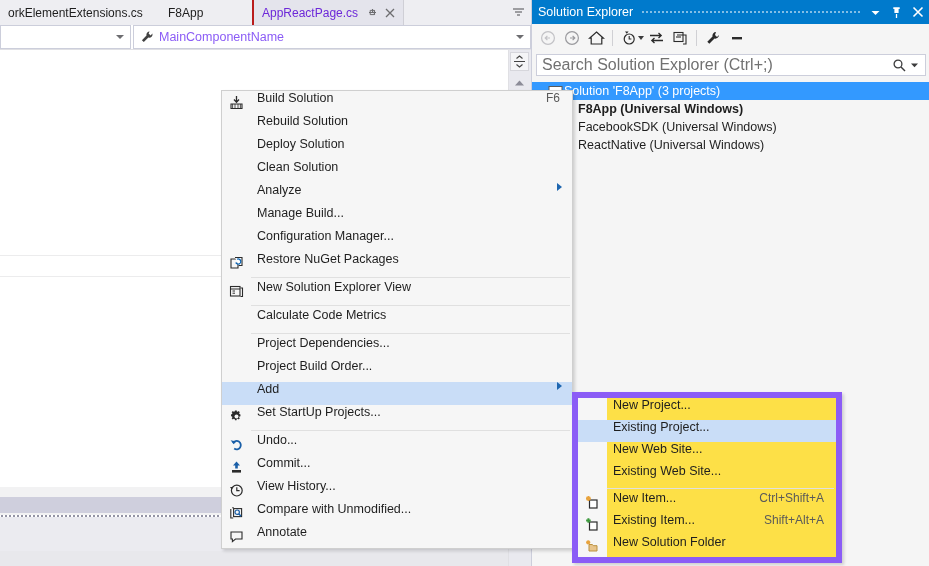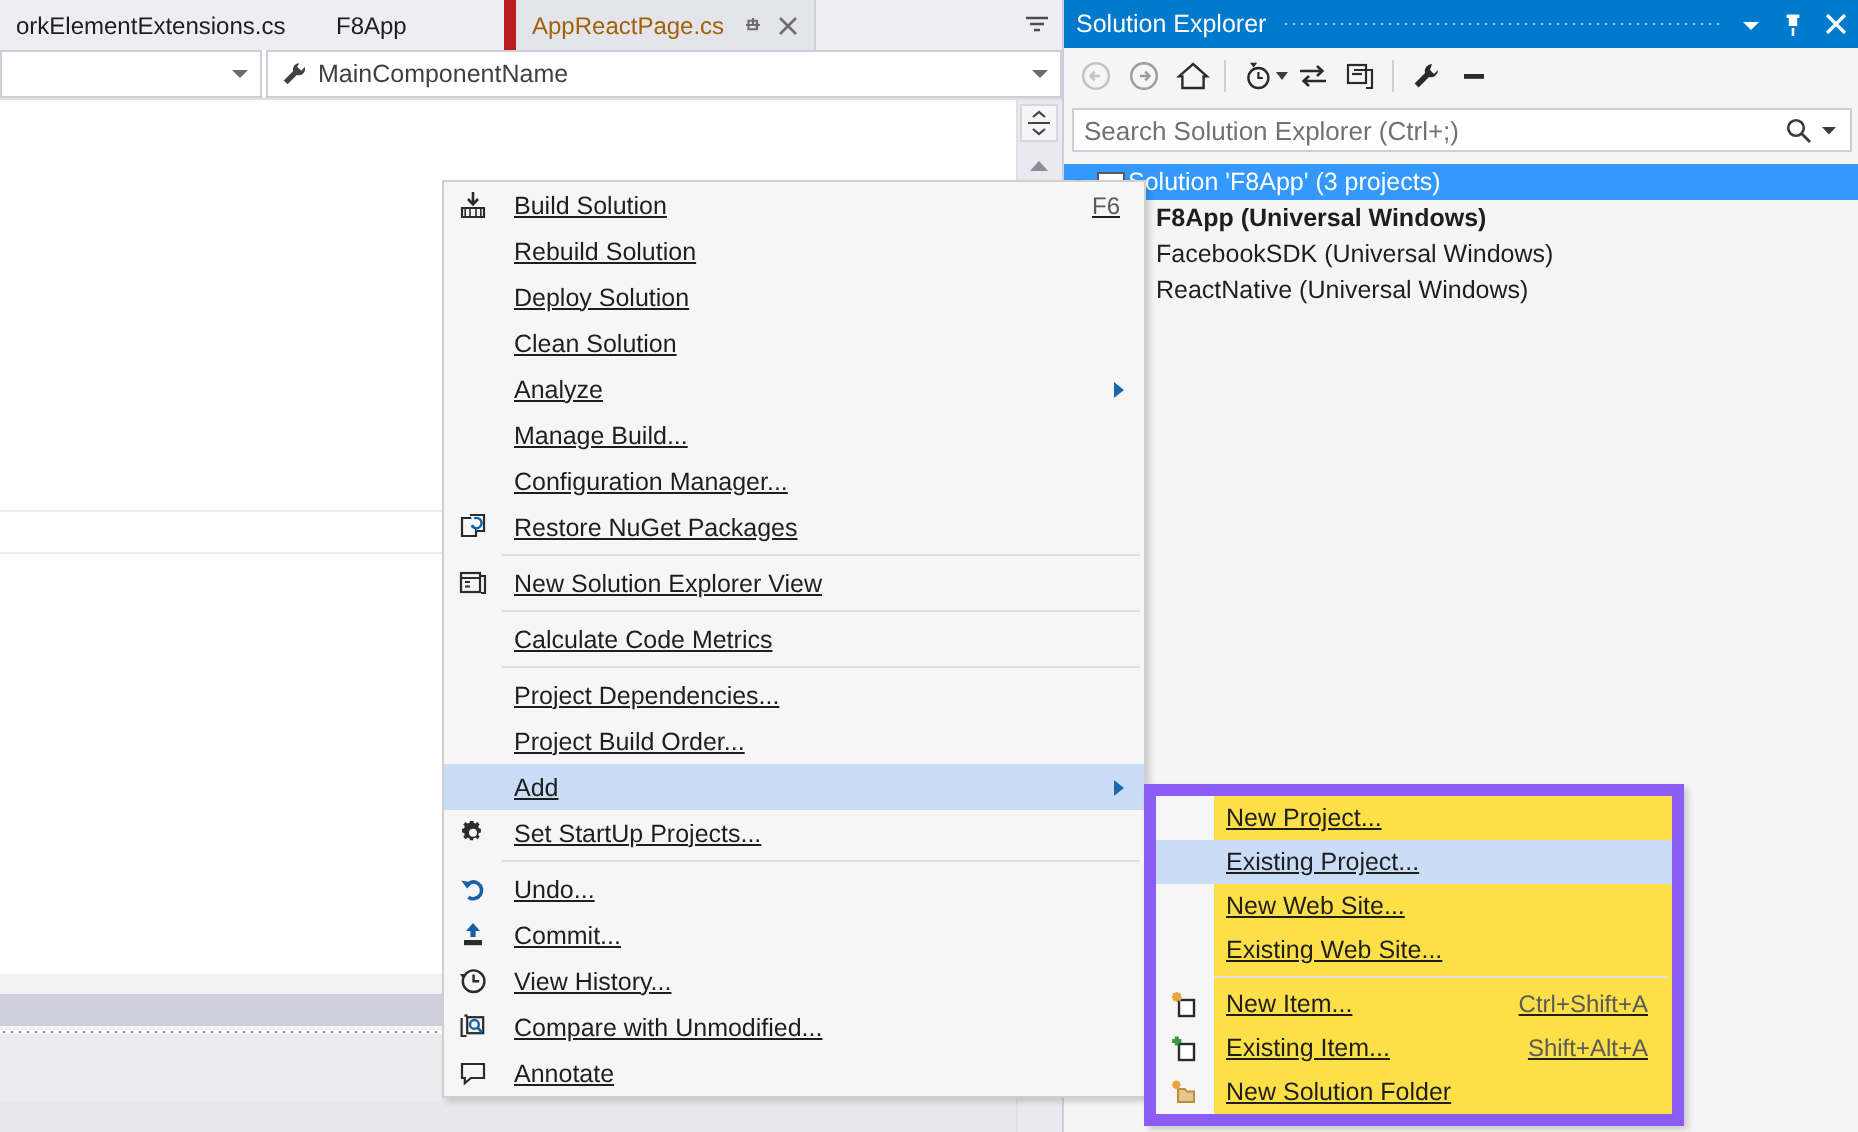--- a/index.html
+++ b/index.html
@@ -22,22 +22,22 @@
     background: #eeeef2;
   }
   .tab {
     position: absolute; top: 0; height: 25px;
     display: flex; align-items: center;
     font-size: 12px; color: #1e1e1e;
     padding: 0 8px; white-space: nowrap;
   }
   .tab-inactive { background: #eeeef2; color: #1e1e1e; }
   .tab-active {
-    background: #e4e4ec; color: #a16207;
-    border-left: 6px solid #b91c1c; border-right: 1px solid #cfcfd6; text-align: center;
+    background: #e4e4ec; color: #6d28d9;
+    border-left: 2px solid #b91c1c; border-right: 1px solid #cfcfd6; text-align: center;
   }
   .tab-icons { display: flex; align-items: center; gap: 7px; margin-left: 9px; }
   .tab-pin, .tab-close { color: #6d6d70; font-size: 12px; line-height: 1; }
   .tabstrip-overflow {
     position: absolute; right: 6px; top: 0; height: 25px;
     display: flex; align-items: center; color: #4d4d50; font-size: 11px;
   }
 
   .combo-row {
     position: absolute; left: 0; top: 25px; width: 531px; height: 25px;
@@ -50,21 +50,21 @@
     font-size: 12px; color: #6d6d70; position: relative;
   }
   .combo-left { width: 131px; }
   .combo-right { flex: 1; margin-left: 2px; }
   .combo-arrow {
     position: absolute; right: 6px; top: 50%; transform: translateY(-50%);
     width: 0; height: 0; border-left: 4px solid transparent;
     border-right: 4px solid transparent; border-top: 4px solid #6d6d70;
   }
   .combo-icon { margin: 0 5px 0 6px; display: flex; align-items: center; }
-  .combo-text { color: #404040; font-size: 12.5px; }
+  .combo-text { color: #8b5cf6; font-size: 12.5px; }
 
   .designer-surface {
     position: absolute; left: 0; top: 50px; width: 508px; height: 516px;
     background: #ffffff;
   }
   .dsgn-line { position: absolute; left: 0; width: 508px; background: #ececed; height: 1px; }
   .dsgn-band { position: absolute; left: 0; width: 508px; }
 
   .editor-scroll {
     position: absolute; right: 0; top: 50px; width: 23px; height: 516px;
@@ -119,21 +119,21 @@
     margin-left: -3px;
   }
 
   .se-search {
     position: absolute; left: 4px; top: 54px; width: 390px; height: 22px;
     background: #ffffff; border: 1px solid #cccedb;
     display: flex; align-items: center;
   }
   .se-search input {
     flex: 1; border: none; outline: none; background: transparent;
-    font-family: "Liberation Sans", sans-serif; font-size: 13px;
+    font-family: "Liberation Sans", sans-serif; font-size: 16px;
     color: #1e1e1e; padding-left: 5px;
   }
   .se-search input::placeholder { color: #717171; }
   .se-search-icons { display: flex; align-items: center; gap: 4px; padding-right: 6px; color: #444; }
 
   .se-tree { position: absolute; left: 0; top: 82px; width: 398px; }
   .tree-row {
     height: 18px; display: flex; align-items: center;
     font-size: 12.5px; color: #1e1e1e; white-space: nowrap;
   }
@@ -149,22 +149,22 @@
   .ctxmenu {
     position: absolute; left: 221px; top: 90px; width: 352px;
     background: #f6f6f6; border: 1px solid #cfcfcf;
     box-shadow: 2px 2px 3px rgba(0,0,0,.16);
   }
   .ctx-gutter {
     position: absolute; left: 0; top: 0; width: 29px; bottom: 0;
     background: #f6f6f6;
   }
   .ctx-item {
-    position: relative; height: 23px; display: flex; align-items: center;
-    font-size: 12.5px; color: #1e1e1e; text-decoration: underline;
+    position: relative; height: 23px; display: flex; align-items: flex-start;
+    font-size: 12.5px; color: #1e1e1e;
   }
   .ctx-item.hl { background: #c9ddf7; }
   .ctx-ico {
     width: 29px; min-width: 29px; height: 23px;
     display: flex; align-items: center; justify-content: center;
   }
   .ctx-label { flex: 1; padding-left: 6px; white-space: nowrap; }
   .ctx-key { color: #5a5a5a; font-size: 12px; padding-right: 12px; white-space: nowrap; }
   .ctx-arrow {
     width: 0; height: 0; border-top: 4px solid transparent;

